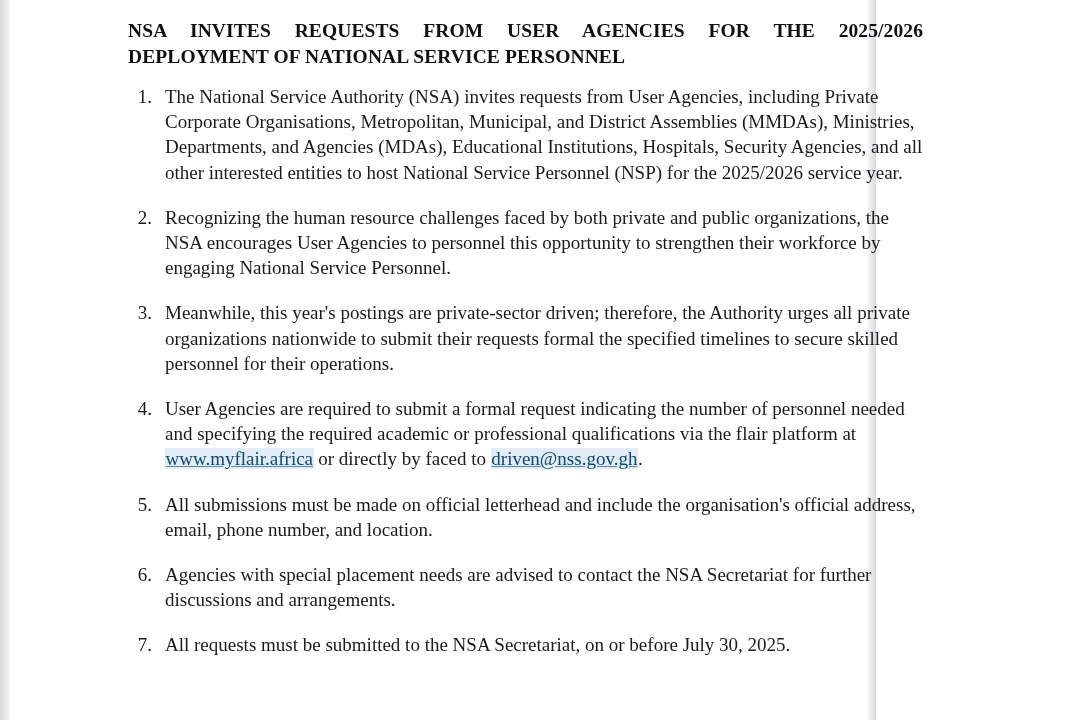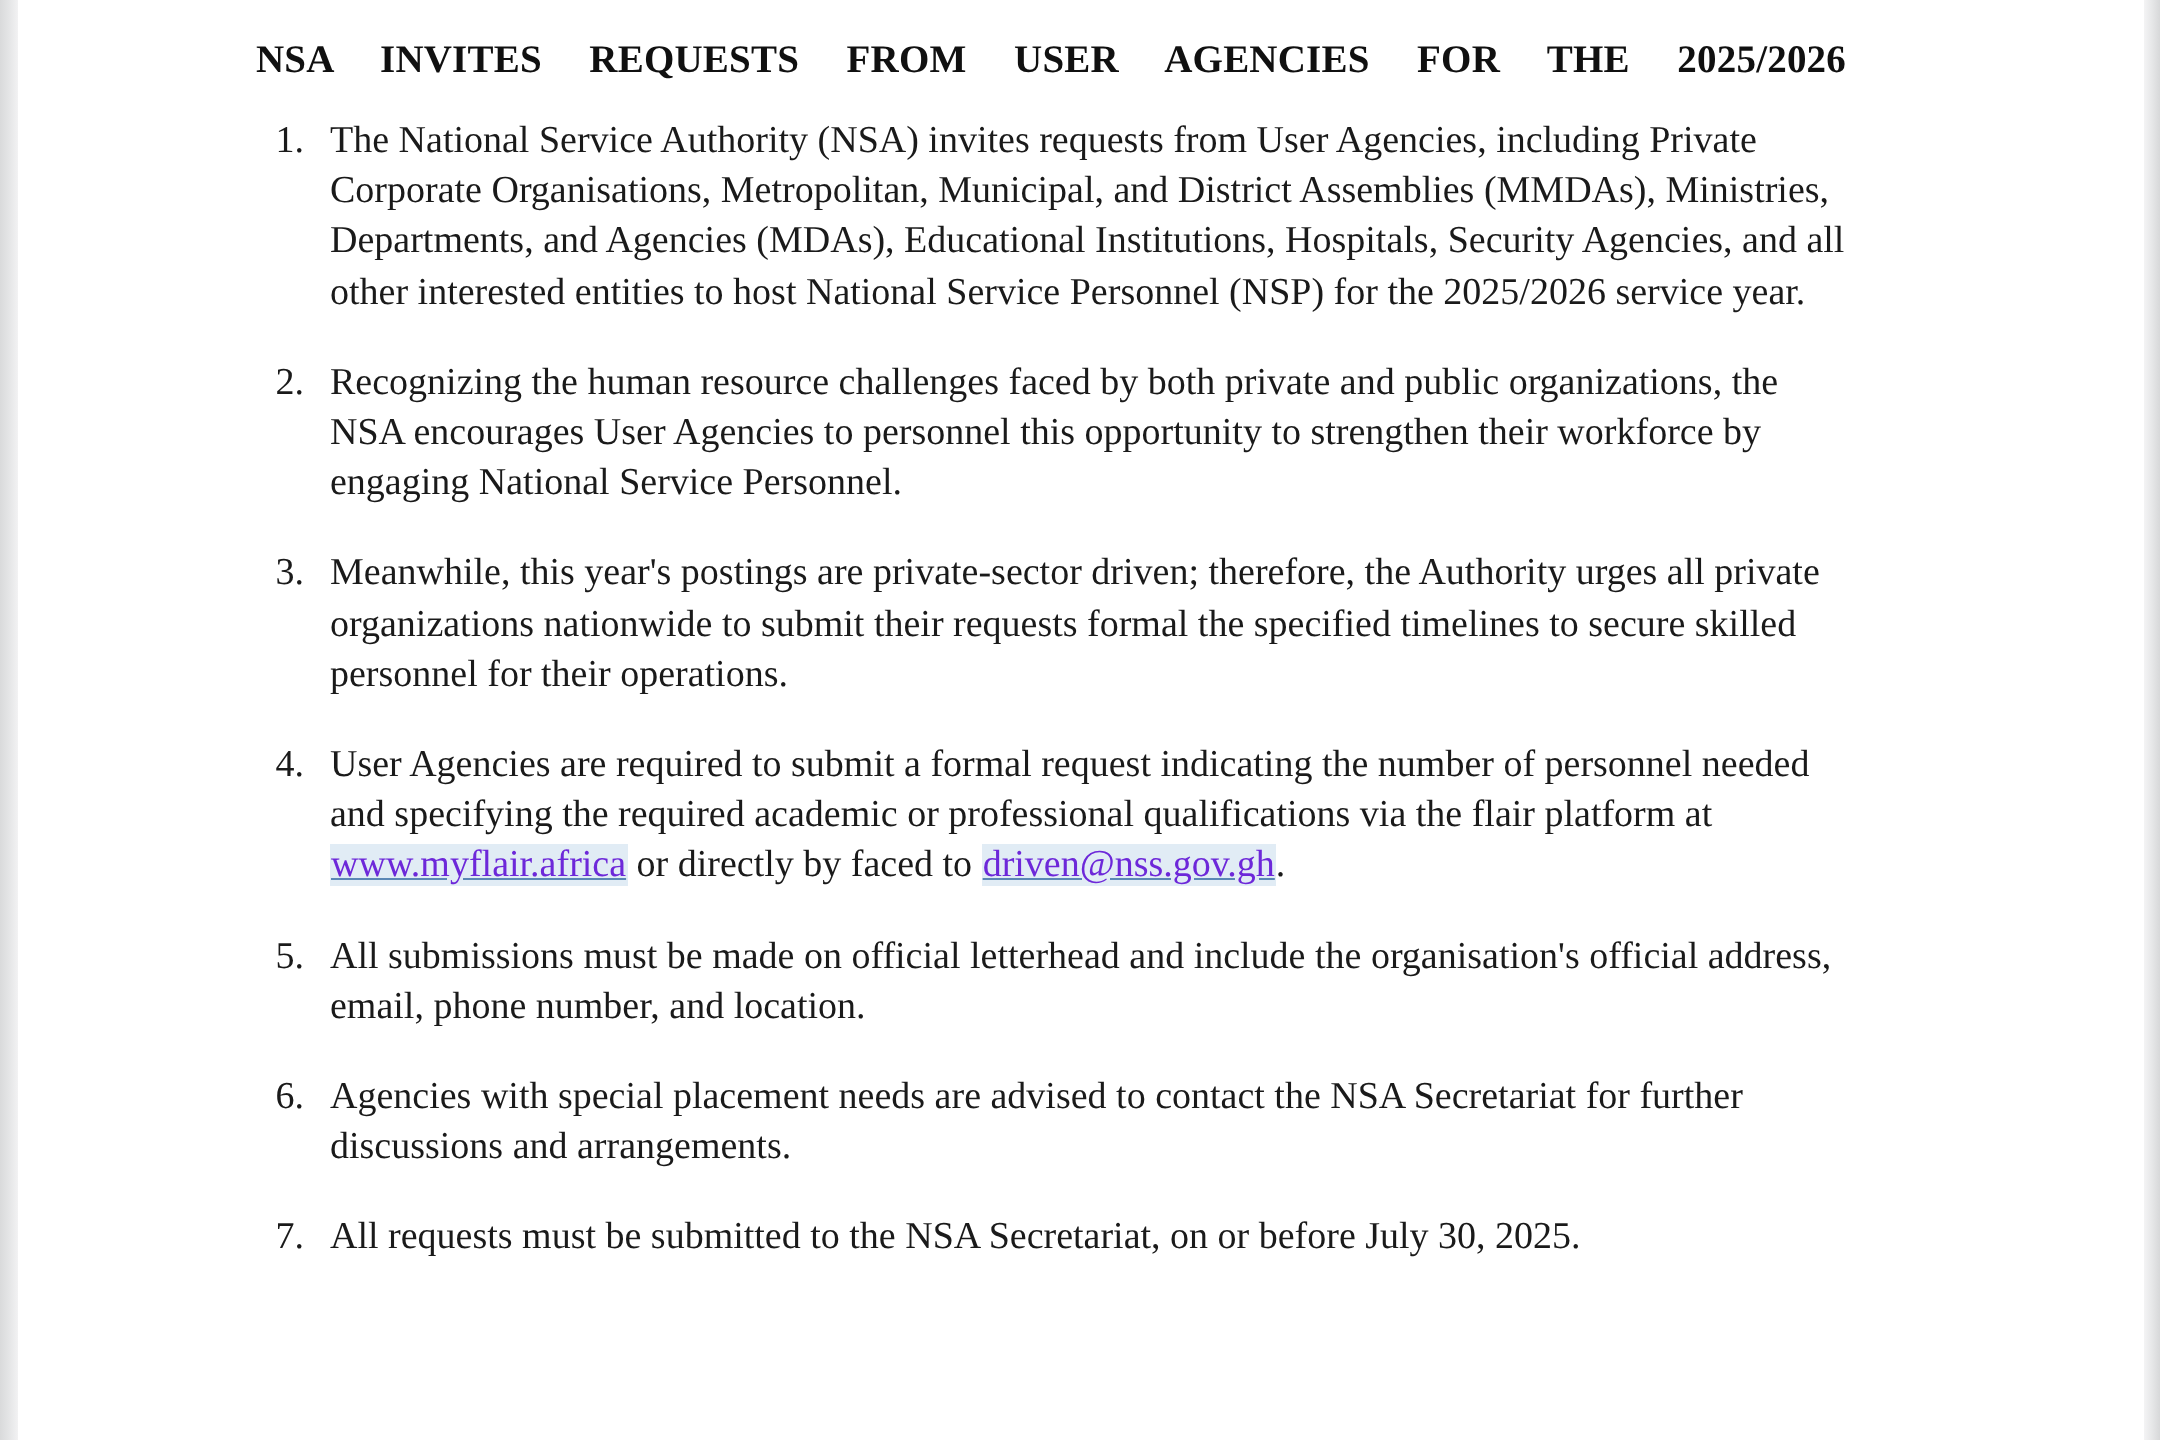--- a/index.html
+++ b/index.html
@@ -12,21 +12,21 @@
     height: 720px;
     overflow: hidden;
     background: #ffffff;
     font-family: "Liberation Serif", "DejaVu Serif", serif;
     -webkit-font-smoothing: antialiased;
   }
 
   
   .page-frame {
     position: relative;
-    width: 1080px;
+    width: 876px;
     height: 720px;
     background: #ffffff;
     box-sizing: border-box;
   }
   .gutter {
     position: absolute;
     top: 0;
     bottom: 0;
     width: 9px;
     background: linear-gradient(to right, #d9dadb 0%, #e3e4e5 45%, #f2f2f3 100%);
@@ -103,41 +103,42 @@
   ol.clauses > li:last-child {
     margin-bottom: 0;
   }
 
   .clause-body {
     display: block;
   }
 
   
   a.doclink {
-    color: #6d28d9;
+    color: #0c4a6e;
     text-decoration: underline;
     text-decoration-color: #5b87b5;
     text-underline-offset: 1px;
     background: rgba(176, 205, 230, 0.38);
     padding: 0 0.5px;
   }
 </style>
 </head>
 <body>
 
 <div class="page-frame">
 
   <div class="gutter left"></div>
   <div class="gutter right"></div>
 
   <div class="sheet">
     <div class="content">
 
       <h1 class="doc-title">
         <span class="tline justified">NSA INVITES REQUESTS FROM USER AGENCIES FOR THE 2025/2026</span>
+        <span class="tline">DEPLOYMENT OF NATIONAL SERVICE PERSONNEL</span>
       </h1>
 
       <ol class="clauses">
 
         <li>
           <span class="num">1.</span>
           <span class="clause-body">The National Service Authority (NSA) invites requests from User Agencies, including Private Corporate Organisations, Metropolitan, Municipal, and District Assemblies (MMDAs), Ministries, Departments, and Agencies (MDAs), Educational Institutions, Hospitals, Security Agencies, and all other interested entities to host National Service Personnel (NSP) for the 2025/2026 service year.</span>
         </li>
 
         <li>

